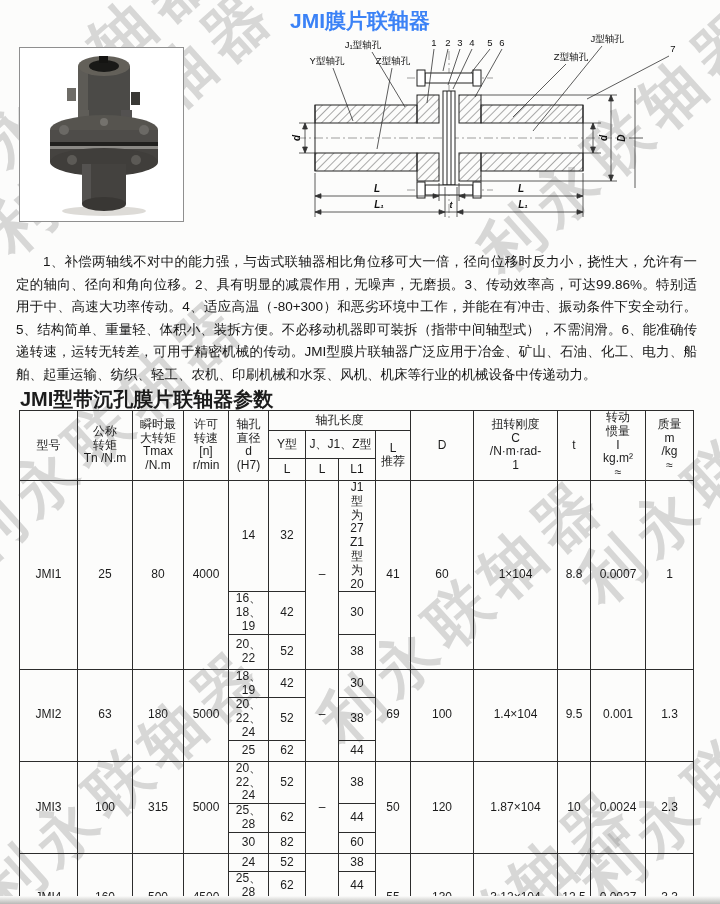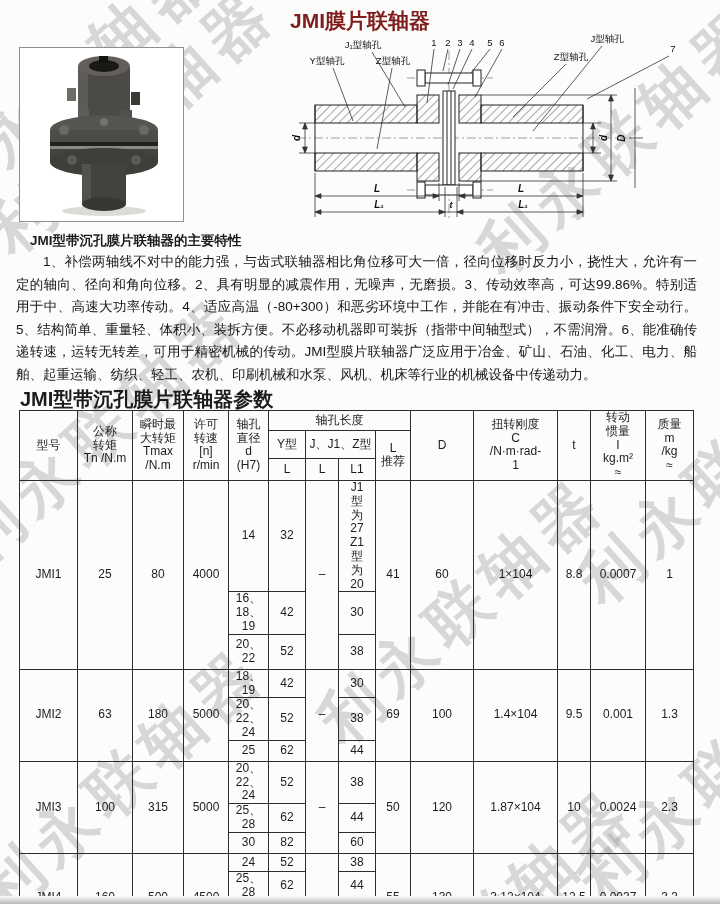--- a/index.html
+++ b/index.html
@@ -3,21 +3,21 @@
 <meta charset="utf-8">
 <style>
   html,body{margin:0;padding:0;}
   body{width:720px;height:904px;overflow:hidden;background:#f2f2f0;
        font-family:"Liberation Sans","DejaVu Sans",sans-serif;color:#1c1c1c;}
   #page{position:relative;width:720px;height:904px;background:#fcfcfb;overflow:hidden;}
   .wm{position:absolute;font-weight:bold;font-size:62px;letter-spacing:10px;
       color:rgba(128,128,128,0.30);transform:rotate(-42deg);transform-origin:left top;
       white-space:nowrap;pointer-events:none;z-index:0;}
   .layer{position:absolute;z-index:1;}
-  #title{left:0;top:7px;width:720px;text-align:center;font-size:21px;font-weight:bold;color:#7f1d1d;}
+  #title{left:0;top:7px;width:720px;text-align:center;font-size:21px;font-weight:bold;color:#3b82f6;}
   #photo{left:19px;top:47px;width:163px;height:173px;border:1px solid #8f8f8f;background:#ffffff;}
   #diagram{left:275px;top:33px;width:452px;height:202px;}
   #feat-head{left:30px;top:232px;font-size:13.5px;font-weight:bold;}
   #feat-body{left:16px;top:251px;width:681px;font-size:13.5px;line-height:22.6px;
              text-align:justify;text-indent:2em;color:#161616;}
   #params-head{left:20px;top:386px;font-size:20px;font-weight:bold;}
   #ptable{left:19px;top:410px;}
   table.pt{border-collapse:collapse;table-layout:fixed;width:674px;background:transparent;}
   table.pt td{border:1px solid #2c2c2c;text-align:center;vertical-align:middle;
               padding:0;font-size:12px;line-height:1.15;white-space:pre-line;overflow:hidden;}
@@ -213,21 +213,20 @@
         <text transform="rotate(-90 346 105)" x="346" y="109">D</text>
         <text x="102" y="159">L</text>
         <text x="246" y="159">L</text>
         <text x="104" y="175">L₁</text>
         <text x="248" y="175">L₁</text>
         <text x="176" y="175" font-size="9">t</text>
       </g>
     </svg>
   </div>
 
-  <div id="feat-head" class="layer">JMI型带沉孔膜片联轴器的主要特性</div>
   <div id="feat-body" class="layer">1、补偿两轴线不对中的能力强，与齿式联轴器相比角位移可大一倍，径向位移时反力小，挠性大，允许有一定的轴向、径向和角向位移。2、具有明显的减震作用，无噪声，无磨损。3、传动效率高，可达99.86%。特别适用于中、高速大功率传动。4、适应高温（-80+300）和恶劣环境中工作，并能在有冲击、振动条件下安全动行。5、结构简单、重量轻、体积小、装拆方便。不必移动机器即可装拆（指带中间轴型式），不需润滑。6、能准确传递转速，运转无转差，可用于精密机械的传动。JMI型膜片联轴器广泛应用于冶金、矿山、石油、化工、电力、船舶、起重运输、纺织、轻工、农机、印刷机械和水泵、风机、机床等行业的机械设备中传递动力。</div>
 
   <div id="params-head" class="layer">JMI型带沉孔膜片联轴器参数</div>
 
   <div id="ptable" class="layer">
     <table class="pt">
       <colgroup>
         <col style="width:58px">
           <col style="width:55px">
           <col style="width:51px">

